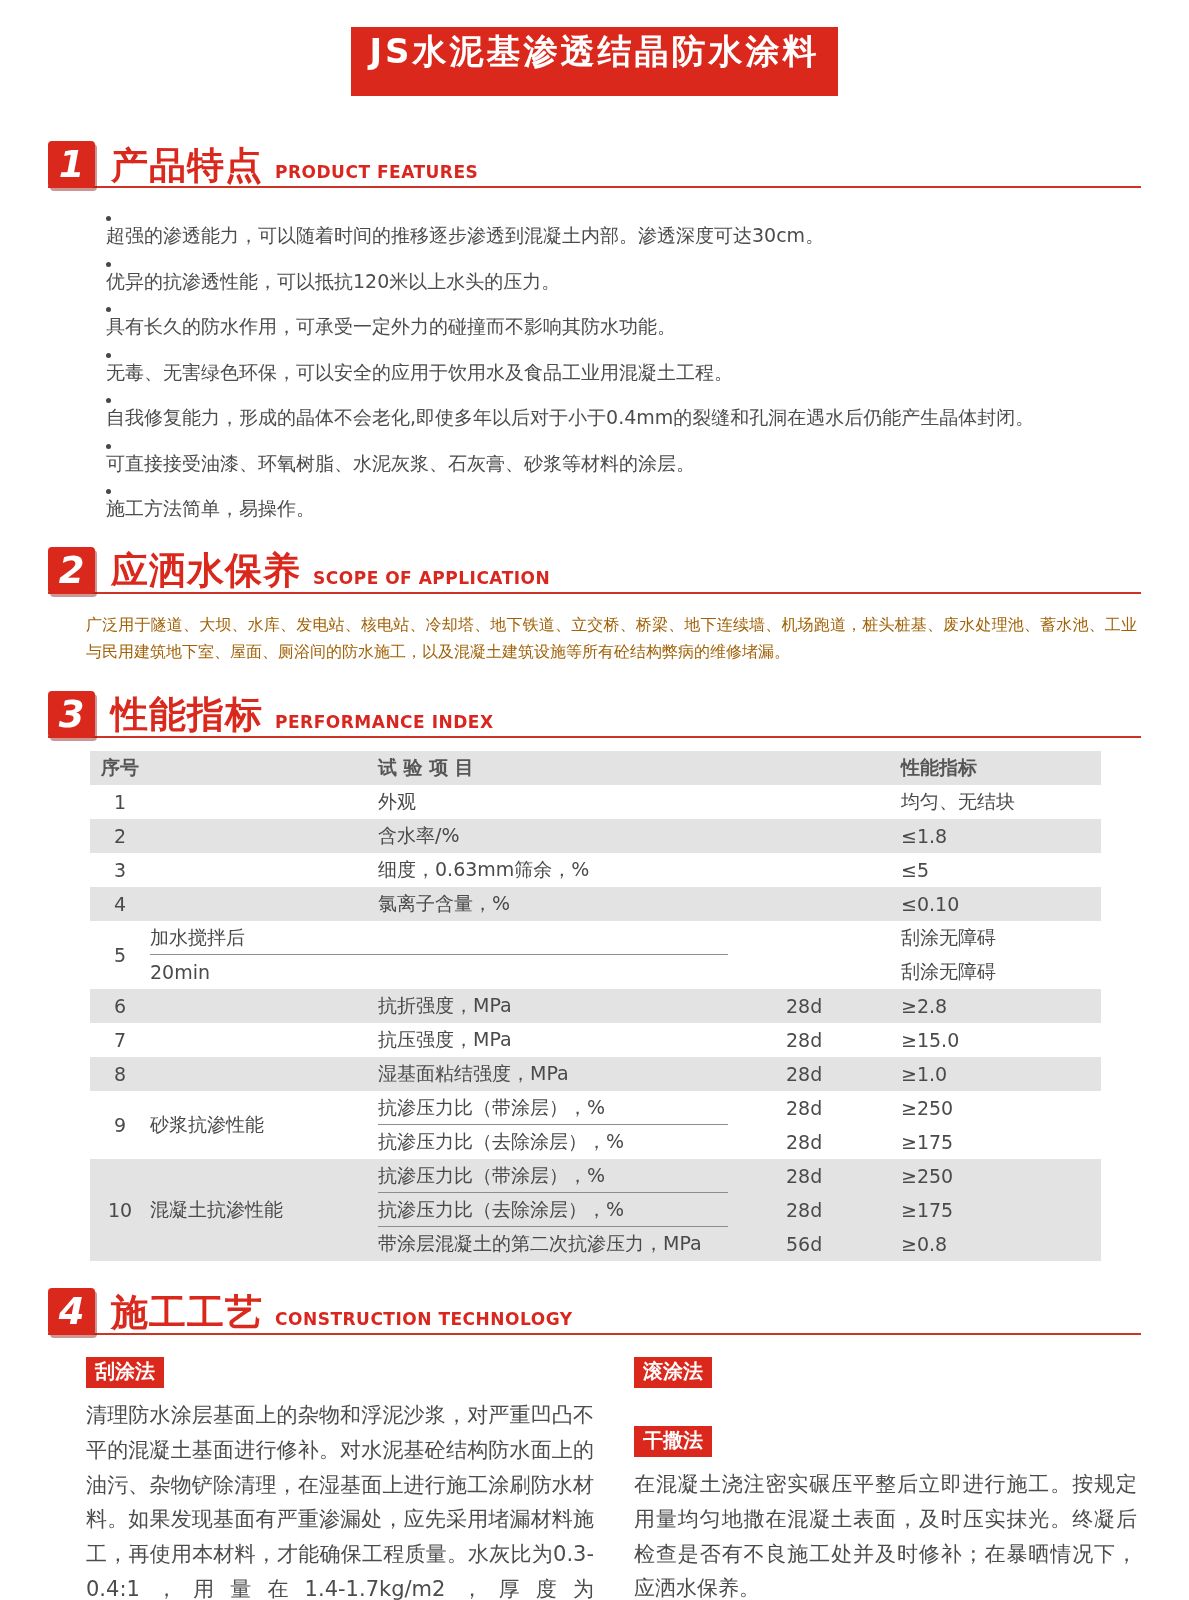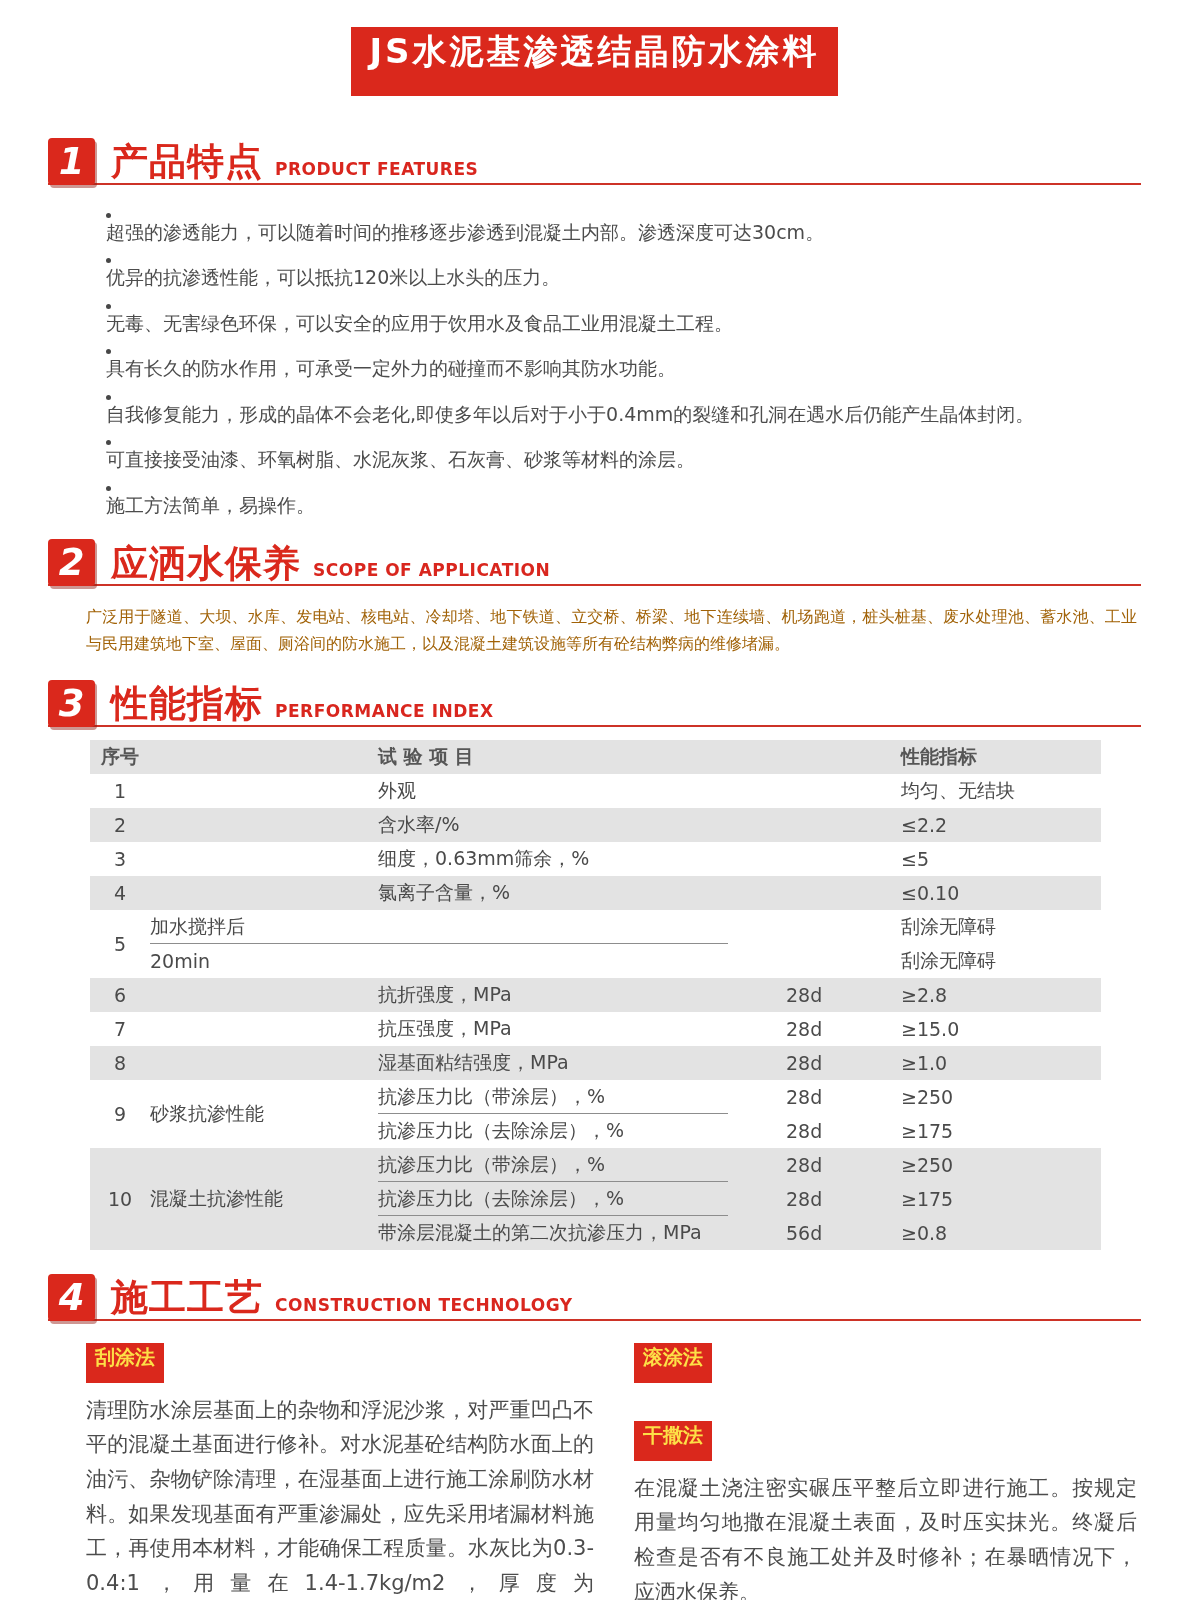--- a/index.html
+++ b/index.html
@@ -27,21 +27,21 @@
   .sec-num {
     width: 47px; height: 47px; flex: none;
     background: #da281c; border-radius: 4px;
     color: #fff; font-size: 37px; font-weight: bold; font-style: italic;
     display: flex; align-items: center; justify-content: center;
     box-shadow: 2px 3px 0 rgba(146,22,14,0.45);
     margin-bottom: -2px;
   }
   .sec-title {
     font-size: 37px; font-weight: bold; color: #da281c;
-    margin-left: 16px; line-height: 1.1; letter-spacing: 1px;
+    margin-left: 16px; line-height: 1.1; letter-spacing: 1px; margin-top: 8px;
   }
   .sec-sub {
     font-size: 17px; font-weight: bold; color: #d9261e;
     margin: 0 0 4px 12px; letter-spacing: 0.5px; white-space: nowrap;
   }
   .mt-s1 { margin-top: 42px; }
   .mt-s2 { margin-top: 20px; }
   .mt-s3 { margin-top: 22px; }
   .mt-s4 { margin-top: 24px; }
   .mt-s5 { margin-top: 38px; }
@@ -69,22 +69,22 @@
     border-bottom: 1px solid #8d8d8d;
   }
   .i-age { width: 115px; flex: none; display: flex; align-items: center; }
   .i-value { width: 200px; flex: none; display: flex; align-items: center; }
 
   
   .construction { display: flex; margin: 22px 52px 0 86px; }
   .col-left { width: 508px; flex: none; }
   .col-right { flex: 1; margin-left: 40px; }
   .tag {
-    display: inline-block; background: #da281c; color: #fde047;
-    font-size: 20px; font-weight: bold; padding: 1px 9px 13px; line-height: 1.3;
+    display: inline-block; background: #da281c; color: #ffffff;
+    font-size: 20px; font-weight: bold; padding: 1px 9px 4px; line-height: 1.3;
   }
   .method-text { margin-top: 10px; font-size: 21px; line-height: 1.65; text-align: justify; color: #4c4c4c; }
   .gap-roll { height: 38px; }
 </style>
 </head>
 <body>
 
 <div class="page">
 
   <div class="banner">JS水泥基渗透结晶防水涂料</div>
@@ -100,26 +100,26 @@
     <span>超强的渗透能力，可以随着时间的推移逐步渗透到混凝土内部。渗透深度可达30cm。</span>
   </li>
 
   <li class="feature">
     <span class="dot"></span>
     <span>优异的抗渗透性能，可以抵抗120米以上水头的压力。</span>
   </li>
 
   <li class="feature">
     <span class="dot"></span>
+    <span>具有长久的防水作用，可承受一定外力的碰撞而不影响其防水功能。</span>
+  </li>
+
+  <li class="feature">
+    <span class="dot"></span>
     <span>无毒、无害绿色环保，可以安全的应用于饮用水及食品工业用混凝土工程。</span>
-  </li>
-
-  <li class="feature">
-    <span class="dot"></span>
-    <span>具有长久的防水作用，可承受一定外力的碰撞而不影响其防水功能。</span>
   </li>
 
   <li class="feature">
     <span class="dot"></span>
     <span>自我修复能力，形成的晶体不会老化,即使多年以后对于小于0.4mm的裂缝和孔洞在遇水后仍能产生晶体封闭。</span>
   </li>
 
   <li class="feature">
     <span class="dot"></span>
     <span>可直接接受油漆、环氧树脂、水泥灰浆、石灰膏、砂浆等材料的涂层。</span>
@@ -169,21 +169,21 @@
 </div>
   </div>
 
   <div class="t-row shaded">
     <div class="c-no">2</div>
     <div class="c-group"></div>
     <div class="c-items">
   <div class="sub-row">
     <div class="i-name">含水率/%</div>
     <div class="i-age"></div>
-    <div class="i-value">≤2.2</div>
+    <div class="i-value">≤1.8</div>
   </div>
 </div>
   </div>
 
   <div class="t-row">
     <div class="c-no">3</div>
     <div class="c-group"></div>
     <div class="c-items">
   <div class="sub-row">
     <div class="i-name">细度，0.63mm筛余，%</div>

